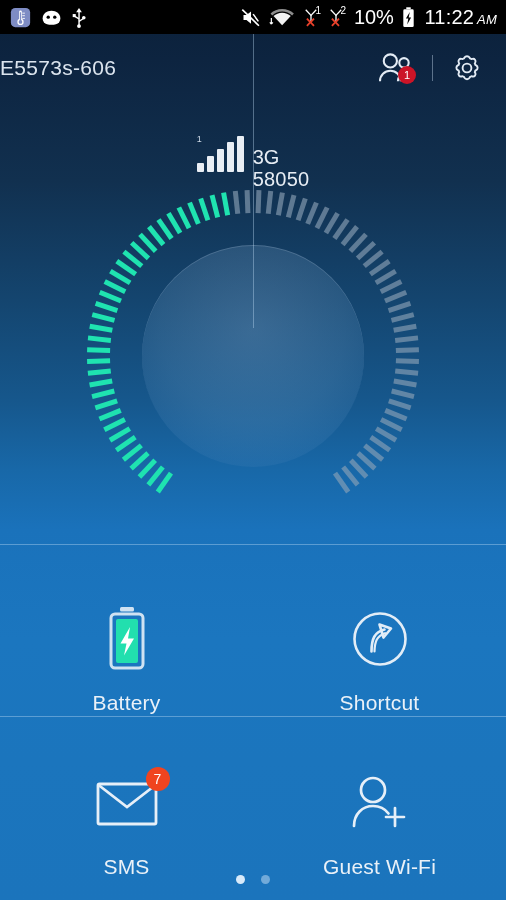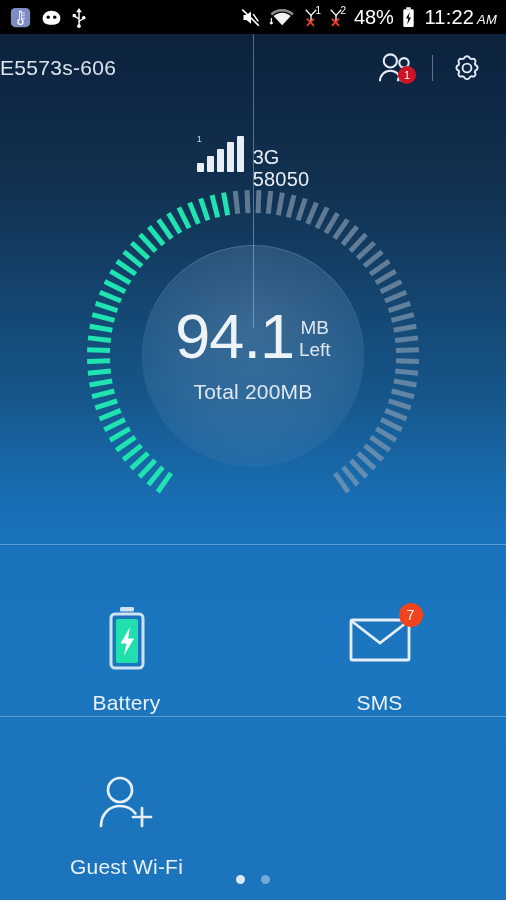--- a/index.html
+++ b/index.html
@@ -352,21 +352,21 @@
       </div>
 
       <div class="sim-wrap">
         <svg width="14" height="16" viewBox="0 0 16 18">
           <path d="M2 3 L8 9.4 L14 3" stroke="#fff" stroke-width="1.5" fill="none"></path>
           <path d="M8 9 L8 16" stroke="#fff" stroke-width="1.5"></path>
         </svg>
         <span class="sim-num">2</span>
         <span class="sim-x">✕</span>
       </div>
-      <span class="sb-batt-pct">48%</span>
+      <span class="sb-batt-pct">10%</span>
 
       <svg class="sb-icon" width="13" height="21" viewBox="0 0 14 22">
         <rect x="4.6" y="0" width="4.8" height="2" fill="#fff"></rect>
         <rect x="1.4" y="2.2" width="11.2" height="19" rx="1.4" fill="#fff"></rect>
         <path d="M8.4 5 L4.2 12.2 H6.8 L5.6 18.6 L9.8 11 H7.2 Z" fill="#000"></path>
       </svg>
       <span class="sb-clock"><span>11:22</span><span class="ampm">AM</span></span>
     </div>
   </div>
 
@@ -478,50 +478,51 @@
           <line x1="293.22" y1="242.56" x2="313.04" y2="254.23" stroke-width="5" stroke-linecap="butt" stroke="#8fa4b8" opacity="0.62"></line>
           <line x1="287.74" y1="251.16" x2="306.68" y2="264.21" stroke-width="5" stroke-linecap="butt" stroke="#8fa4b8" opacity="0.62"></line>
           <line x1="281.66" y1="259.34" x2="299.62" y2="273.70" stroke-width="5" stroke-linecap="butt" stroke="#8fa4b8" opacity="0.62"></line>
           <line x1="275.01" y1="267.06" x2="291.90" y2="282.67" stroke-width="5" stroke-linecap="butt" stroke="#8fa4b8" opacity="0.62"></line>
           <line x1="267.83" y1="274.30" x2="283.57" y2="291.07" stroke-width="5" stroke-linecap="butt" stroke="#8fa4b8" opacity="0.62"></line>
           <line x1="260.16" y1="281.00" x2="274.66" y2="298.85" stroke-width="5" stroke-linecap="butt" stroke="#8fa4b8" opacity="0.62"></line>
           <line x1="252.02" y1="287.14" x2="265.21" y2="305.98" stroke-width="5" stroke-linecap="butt" stroke="#8fa4b8" opacity="0.62"></line>
         </g>
     </svg>
     <div class="gauge-inner"></div>
-    <div class="gauge-center">
-      <div class="val-row">
-        <span class="val-num">94.1</span>
-        <span class="val-unit">
-          <span>MB</span>
-          <span>Left</span>
-        </span>
-      </div>
-      <div class="val-total">Total 200MB</div>
-    </div>
   </div>
 
   <div class="gline-h1"></div>
   <div class="gline-v"></div>
   <div class="gline-h2"></div>
 
   <div class="grid">
 
     <div class="tile">
       <div class="ico">
         <svg width="46" height="66" viewBox="0 0 46 66">
           <rect x="16" y="1" width="14" height="4.5" rx="1.5" fill="#cfe2f2"></rect>
           <rect x="7" y="8" width="32" height="54" rx="4" fill="none" stroke="#cfe2f2" stroke-width="3"></rect>
           <rect x="12" y="13" width="22" height="44" rx="2" fill="#22dfae"></rect>
           <path d="M26 21 L16.5 37.5 H22.5 L20 49.5 L30 32.5 H24 Z" fill="#fff"></path>
         </svg>
       </div>
       <div class="lbl">Battery</div>
     </div>
 
+    <div class="tile">
+      <div class="ico">
+        <svg width="60" height="60" viewBox="0 0 60 60">
+          <circle cx="30" cy="30" r="25.5" fill="none" stroke="#e2edf7" stroke-width="2.6"></circle>
+          <path d="M21.5 42.5 C21.5 30 24.5 23 34.5 20.5" fill="none" stroke="#e2edf7" stroke-width="2.6" stroke-linecap="round"></path>
+          <path d="M24.5 42.5 C24.8 32 27 27 35 24.2" fill="none" stroke="#e2edf7" stroke-width="2.2" stroke-linecap="round"></path>
+          <path d="M29.5 15.5 L41 19.5 L33.5 28.5 Z" fill="none" stroke="#e2edf7" stroke-width="2.6" stroke-linejoin="round"></path>
+        </svg>
+      </div>
+      <div class="lbl">Shortcut</div>
+    </div>
 
     <div class="tile">
       <div class="ico">
         <svg width="62" height="48" viewBox="0 0 62 48">
           <rect x="2" y="5" width="58" height="40" rx="1.5" fill="none" stroke="#e6eff8" stroke-width="2.8"></rect>
           <path d="M2.5 6 L31 28 L59.5 6" fill="none" stroke="#e6eff8" stroke-width="2.8"></path>
         </svg>
         <span class="badge-sms">7</span>
       </div>
       <div class="lbl">SMS</div>

